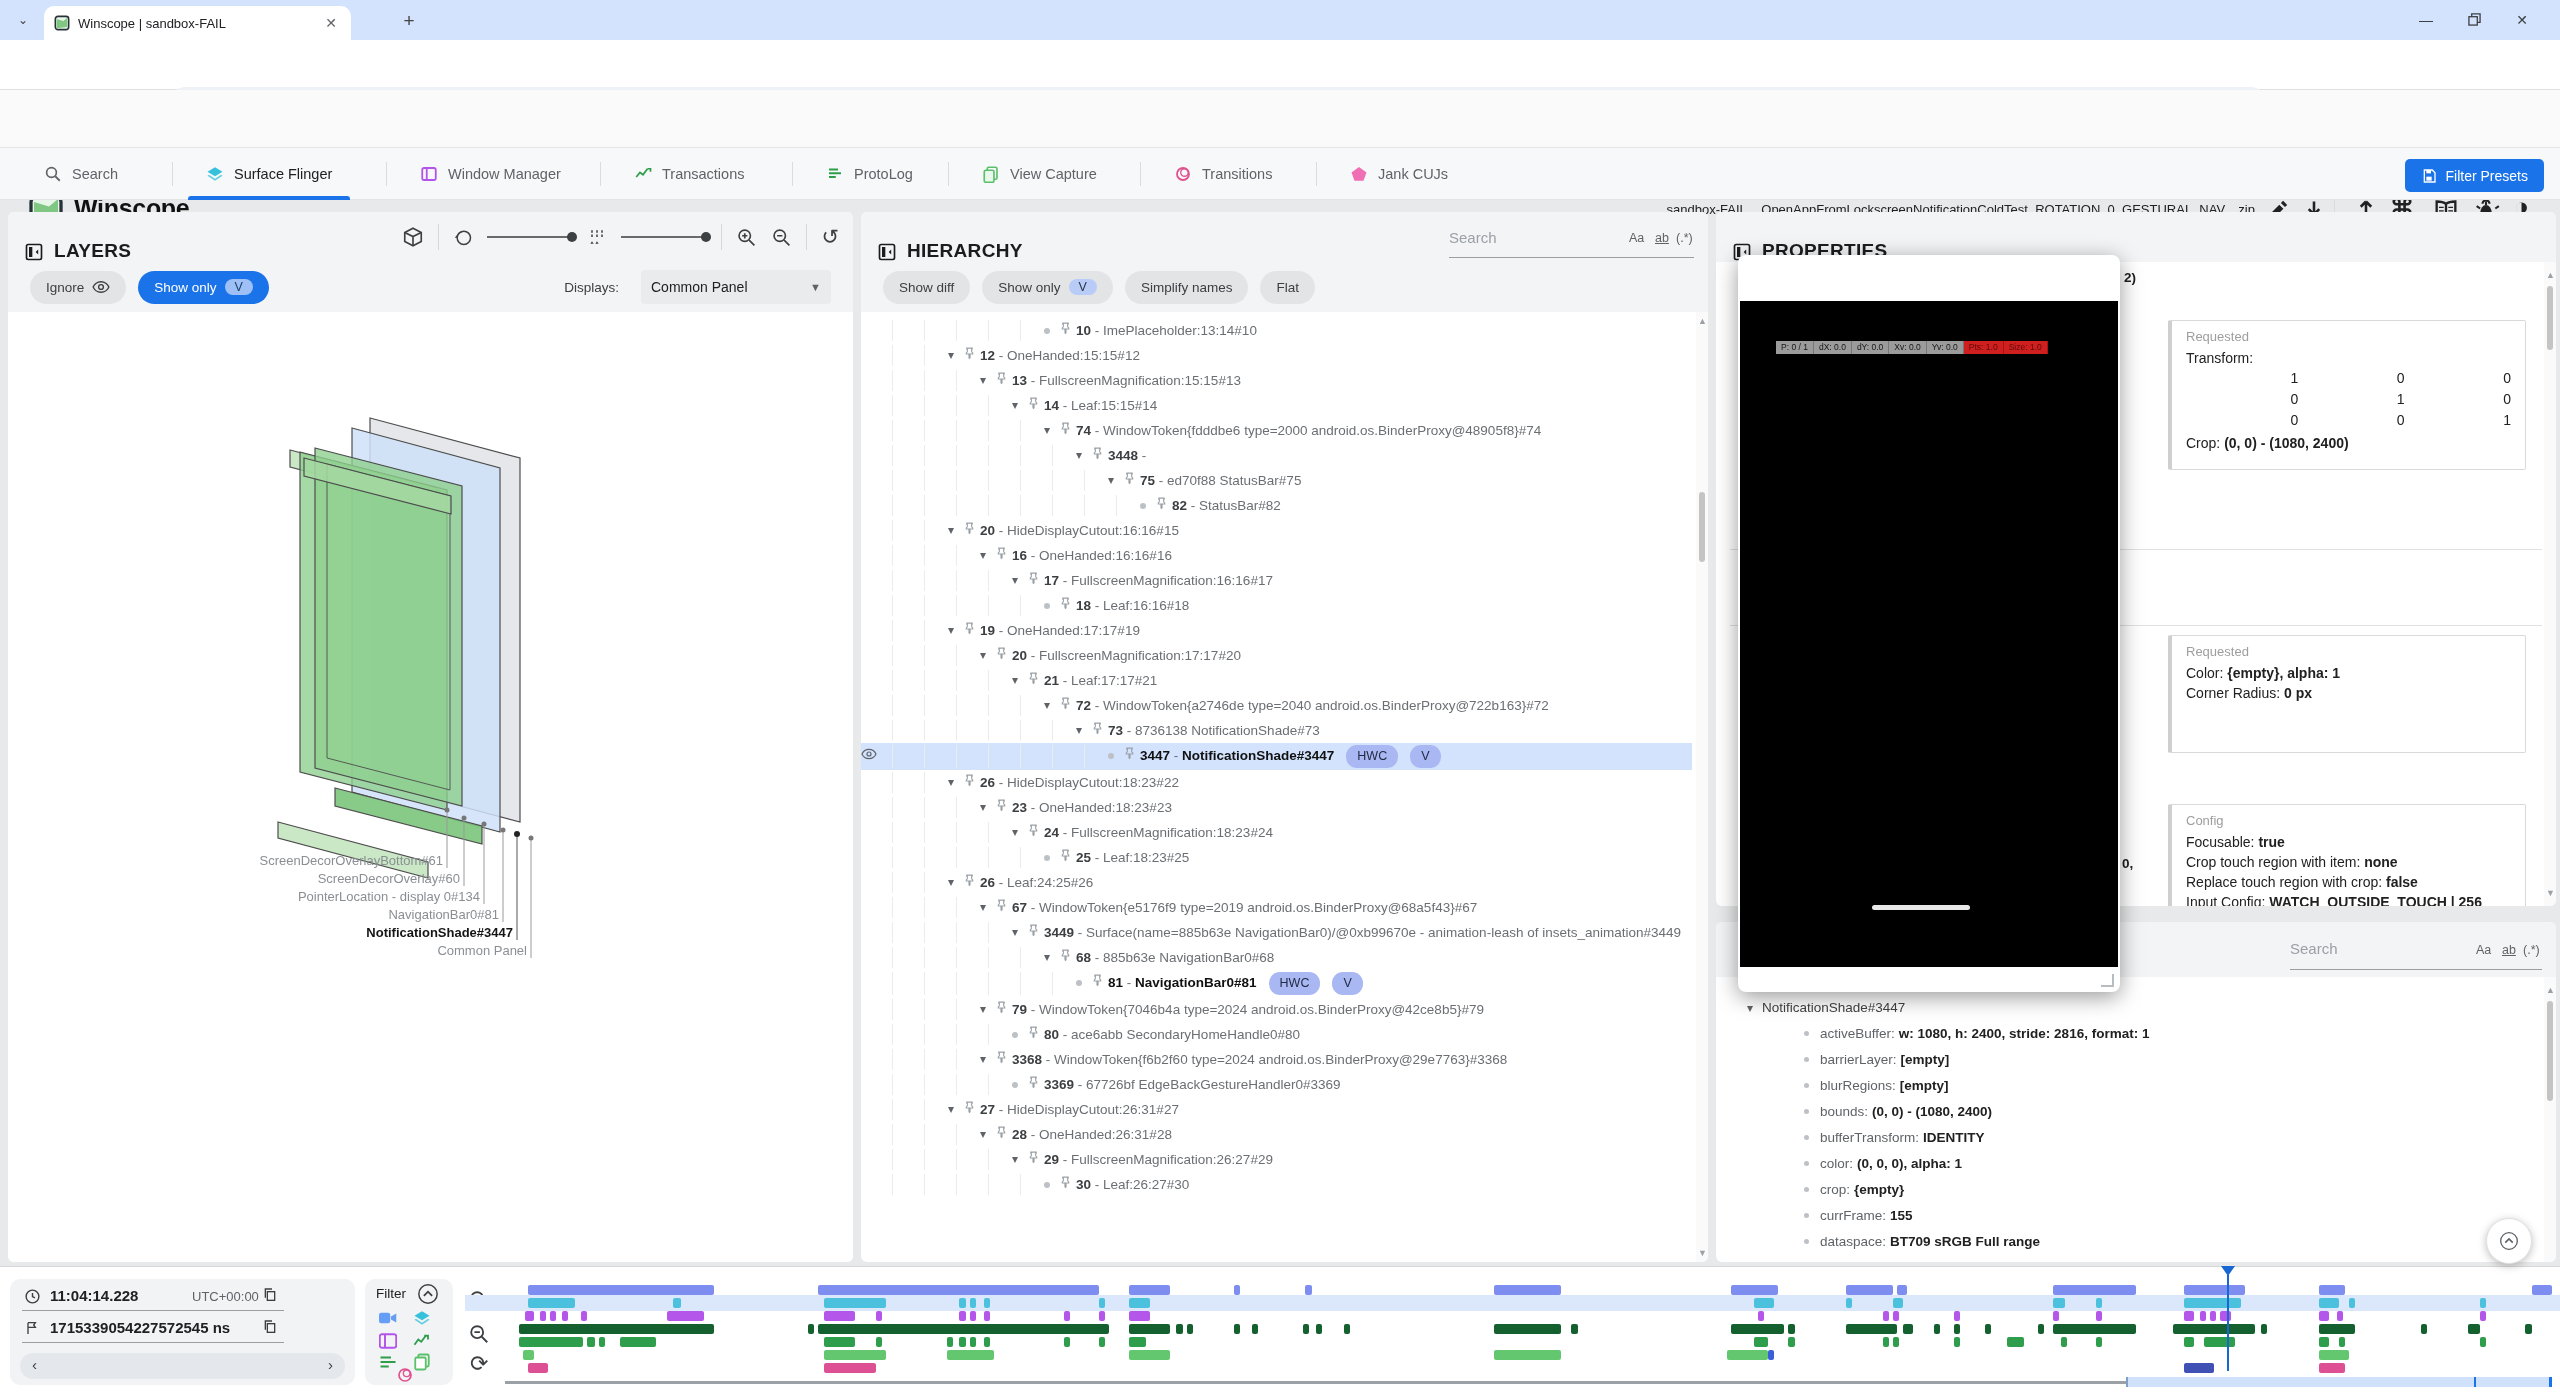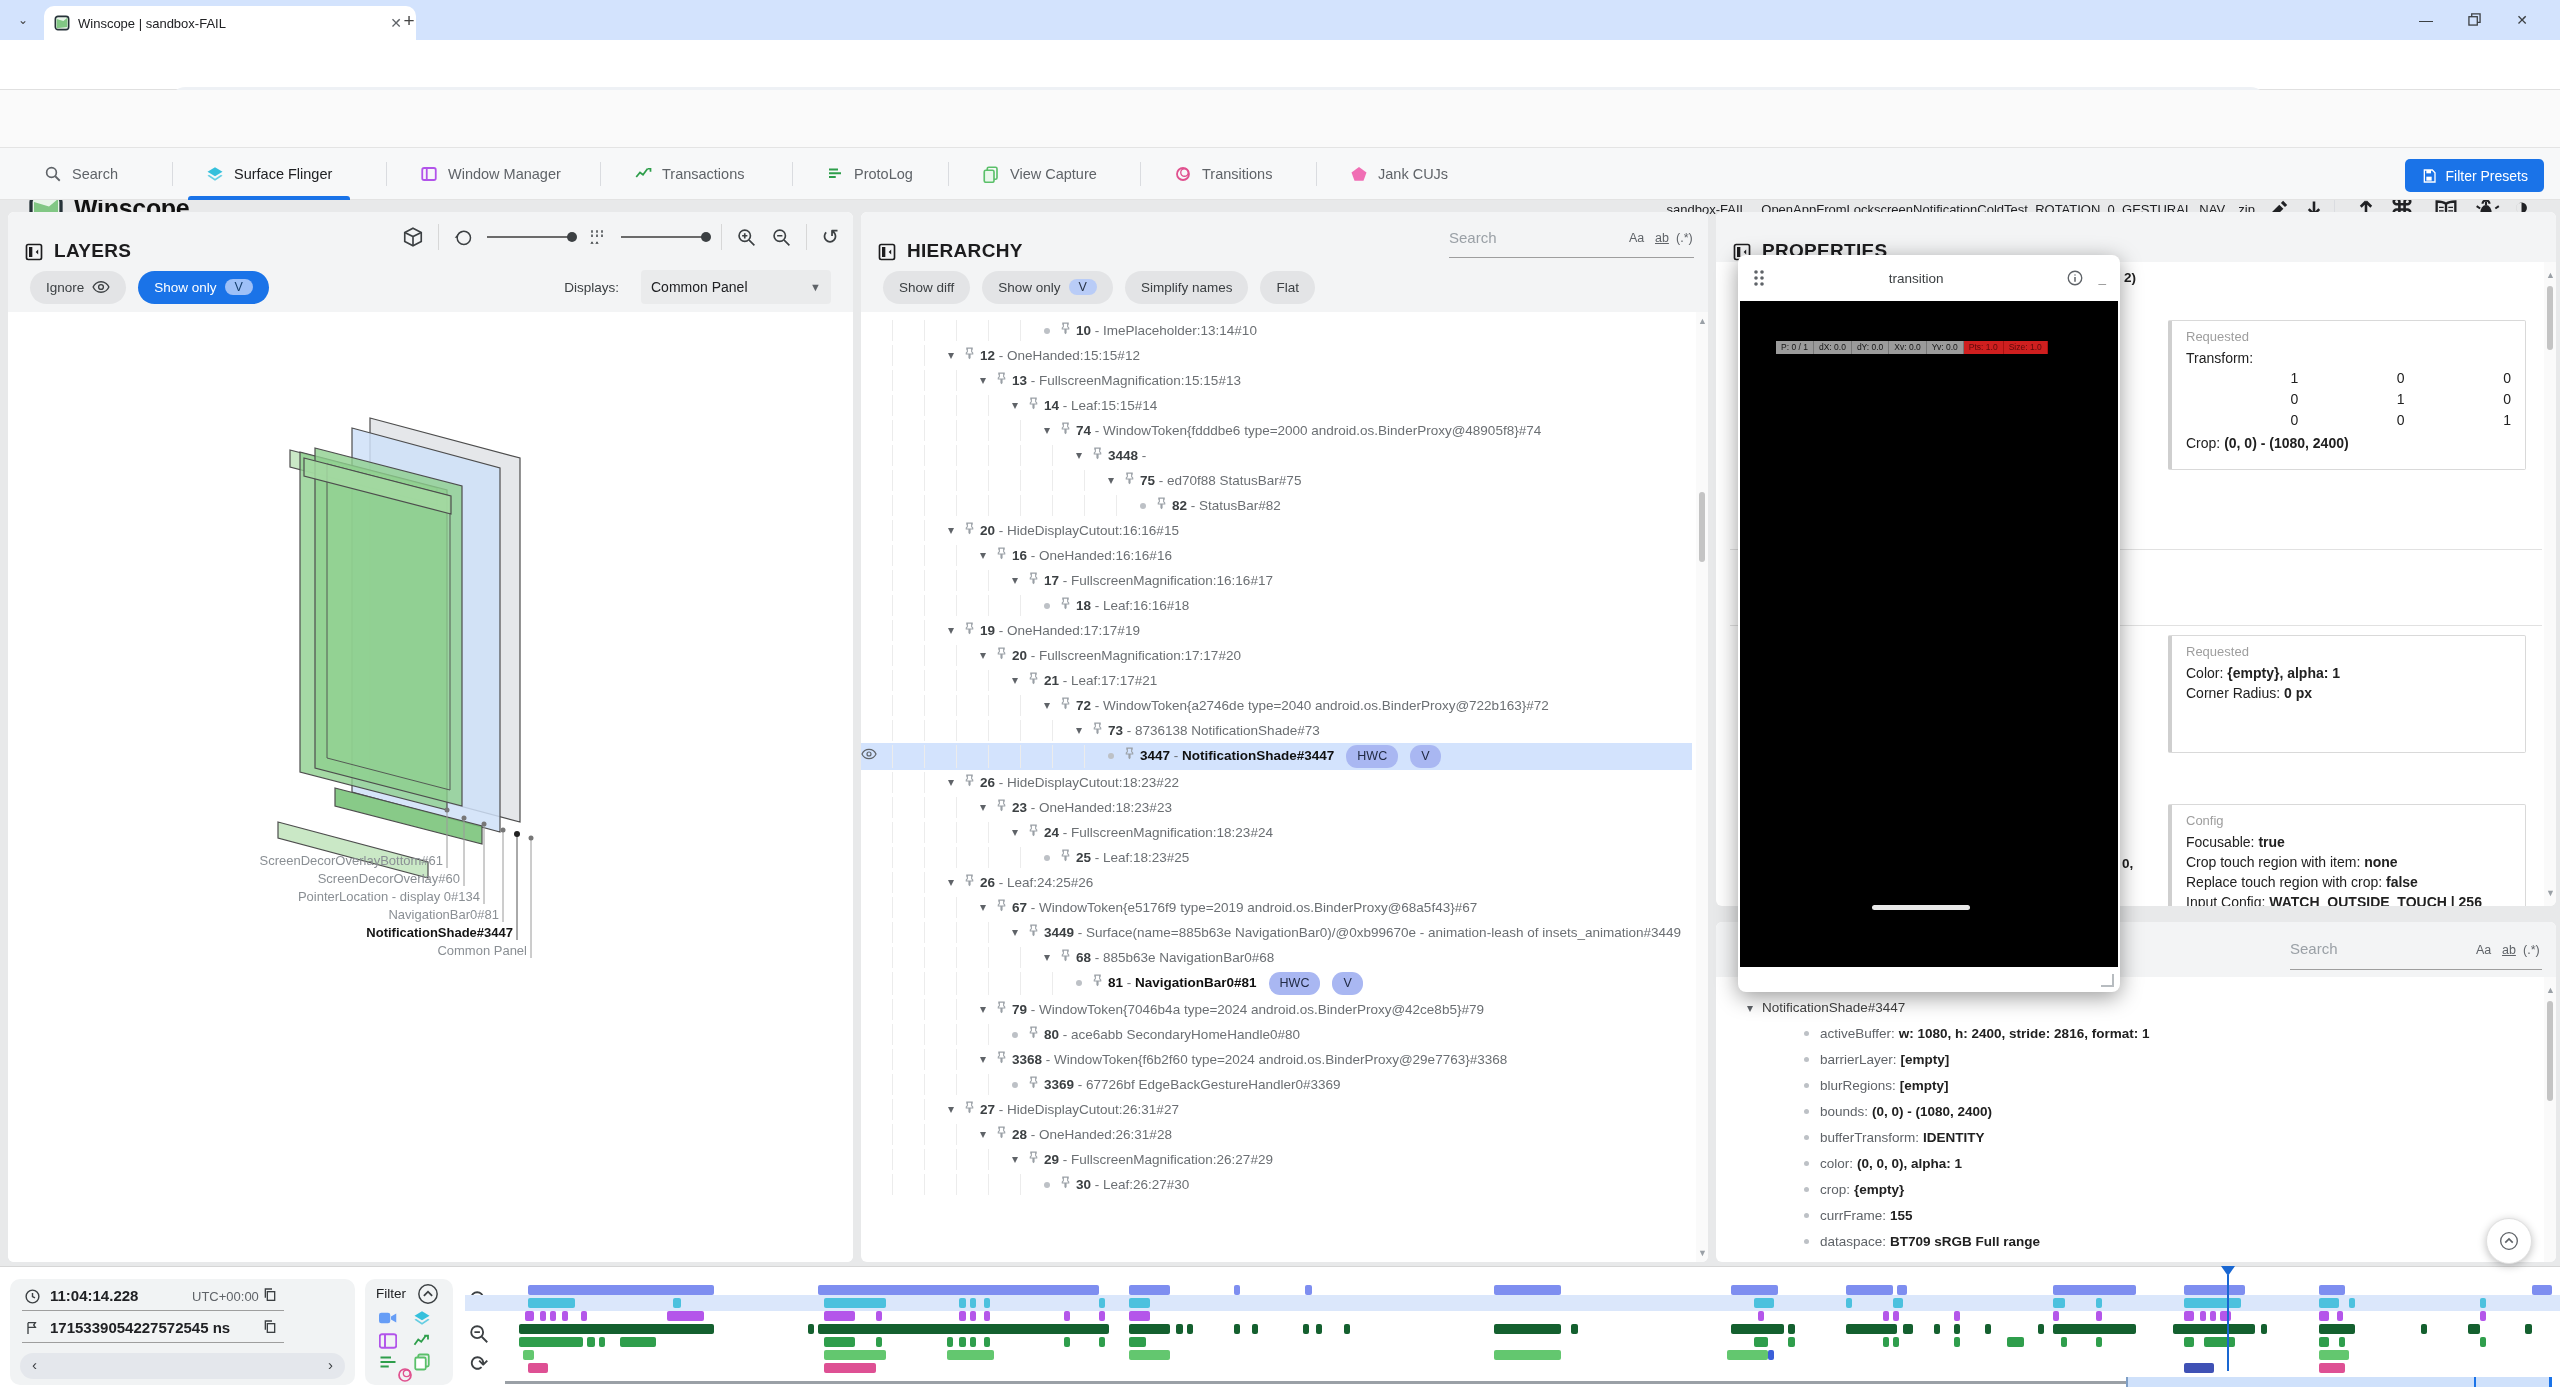--- a/index.html
+++ b/index.html
@@ -3,21 +3,21 @@
 <meta charset="utf-8">
 <style>
   *{margin:0;padding:0;box-sizing:border-box}
   html,body{width:2560px;height:1392px;overflow:hidden}
   body{font-family:"Liberation Sans",sans-serif;background:#e8e9ea;position:relative;color:#202124}
   .abs{position:absolute}
   svg{display:block}
 
   
   #tabstrip{position:absolute;left:0;top:0;width:2560px;height:40px;background:#d3e3fd}
-  #tab{position:absolute;left:44px;top:6px;width:372px;height:34px;background:#fff;border-radius:10px 10px 0 0;display:flex;align-items:center;padding:0 10px;font-size:13px;color:#202124}
+  #tab{position:absolute;left:44px;top:6px;width:307px;height:34px;background:#fff;border-radius:10px 10px 0 0;display:flex;align-items:center;padding:0 10px;font-size:13px;color:#202124}
   #tab .ttl{flex:1;margin-left:8px;white-space:nowrap;overflow:hidden}
   .tclose{color:#5f6368;font-size:14px;padding:0 4px;cursor:pointer}
   .tcaret{position:absolute;left:10px;top:8px;width:26px;height:24px;border-radius:6px;color:#444;font-size:12px;text-align:center;line-height:24px}
   .tplus{position:absolute;left:396px;top:8px;width:26px;height:26px;color:#444;font-size:19px;text-align:center;line-height:26px}
   .winctl{position:absolute;top:0;height:40px;width:44px;text-align:center;line-height:40px;color:#3c4043;font-size:14px}
   #urlrow{position:absolute;left:0;top:40px;width:2560px;height:50px;background:#fff;border-bottom:1px solid #e0e0e0;}
   .navic{position:absolute;top:53px;width:26px;height:26px;color:#5f6368;font-size:17px;text-align:center;line-height:26px}
   #urlpill{position:absolute;left:168px;top:47px;width:2100px;height:36px;border-radius:18px;background:#eef1f5;display:flex;align-items:center;padding:0 16px;font-size:14px;color:#202124}
   #urlpill .url{margin-left:10px;white-space:nowrap;overflow:hidden}
   .extic{position:absolute;top:51px}
@@ -995,38 +995,20 @@
 </div>
 
 <div id="collapse-fab">
   <svg width="20" height="20" viewBox="0 0 24 24">
       <circle cx="12" cy="12" r="10" fill="none" stroke="#5f6368" stroke-width="1.6"></circle>
       <path d="m7.5 14 4.5-4.5L16.5 14" fill="none" stroke="#5f6368" stroke-width="2"></path>
     </svg>
 </div>
 
 <div id="overlay">
-  <div id="ovhead">
-    <svg width="14" height="20" viewBox="0 0 14 20">
-        <g fill="#5f6368">
-          <circle cx="4" cy="4" r="1.8"></circle>
-          <circle cx="10" cy="4" r="1.8"></circle>
-          <circle cx="4" cy="10" r="1.8"></circle>
-          <circle cx="10" cy="10" r="1.8"></circle>
-          <circle cx="4" cy="16" r="1.8"></circle>
-          <circle cx="10" cy="16" r="1.8"></circle>
-        </g>
-      </svg>
-    <span id="ovtitle">transition</span>
-    <svg width="18" height="18" viewBox="0 0 24 24" style="margin-right:14px">
-        <circle cx="12" cy="12" r="9" fill="none" stroke="#5f6368" stroke-width="1.8"></circle>
-        <path d="M12 10.5V17M12 7.2v1.6" stroke="#5f6368" stroke-width="2"></path>
-      </svg>
-    <span style="font-weight:700;color:#444">_</span>
-  </div>
   <div id="ovscreen">
     <div id="hud">
         <span>P: 0 / 1</span>
         <span>dX: 0.0</span>
         <span>dY: 0.0</span>
         <span>Xv: 0.0</span>
         <span>Yv: 0.0</span>
         <span class="red">Pts: 1.0</span>
         <span class="red">Size: 1.0</span>
       </div>

